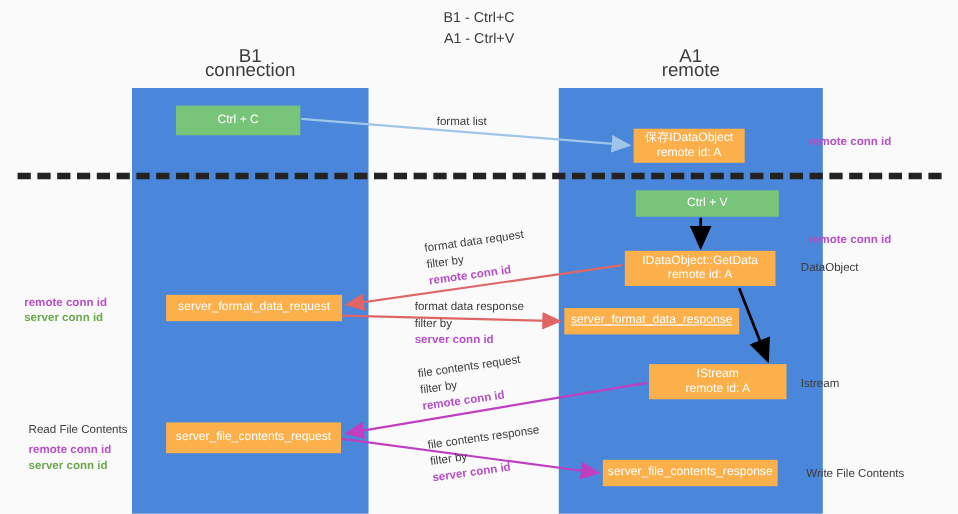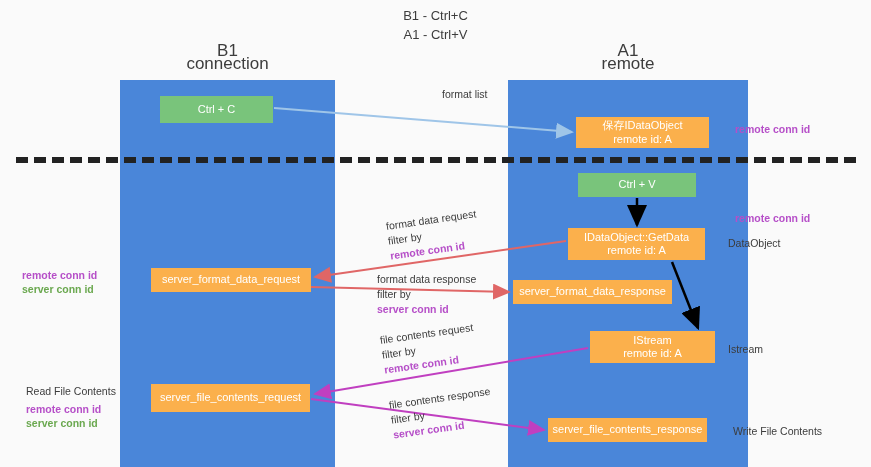--- a/index.html
+++ b/index.html
@@ -44,25 +44,25 @@
     position:absolute;box-sizing:border-box;
     display:flex;flex-direction:column;align-items:center;justify-content:center;
     color:#ffffff;font-size:11px;line-height:13.5px;text-align:center;
   }
   .box.green{background:#79c47b;}
   .box.orange{background:#fbb martian;}
   .box.orange{background:#fbb04c;}
   .box .l2{display:block;}
 
   #box-ctrlc{left:160px;top:96px;width:113px;height:27px;}
-  #box-idataobject{left:576px;top:117px;width:133px;height:31px;}
-  #box-ctrlv{left:578px;top:173px;width:118px;height:24px;}
+  #box-idataobject{left:576px;top:117px;width:101px;height:31px;}
+  #box-ctrlv{left:578px;top:173px;width:130px;height:24px;}
   #box-getdata{left:568px;top:228px;width:137px;height:32px;}
   #box-sfdreq{left:151px;top:268px;width:160px;height:24px;}
-  #box-sfdresp{left:513px;top:280px;width:159px;height:24px;}
+  #box-sfdresp{left:513px;top:280px;width:159px;height:24px;text-decoration:underline;}
   #box-istream{left:590px;top:331px;width:125px;height:32px;}
   #box-sfcreq{left:151px;top:384px;width:159px;height:28px;}
   #box-sfcresp{left:548px;top:418px;width:159px;height:24px;}
 
   
   .side-label{position:absolute;font-size:10.5px;line-height:14px;color:#3c3c3c;}
   .side-label .purple{color:#b64fc8;font-weight:bold;}
   .side-label .green{color:#6aa84f;font-weight:bold;}
   .side-label .plain{color:#3c3c3c;}
   .side-label span{display:block;}
@@ -77,21 +77,21 @@
   #lbl-l-conn2{left:26px;top:402px;}
 
   
   .edge-label{
     position:absolute;font-size:10.5px;line-height:15px;color:#3c3c3c;
     white-space:nowrap;
   }
   .edge-label .purple{color:#b64fc8;font-weight:bold;}
   .edge-label span{display:block;}
 
-  #el-format-list{left:397px;top:87px;margin-left:45px;}
+  #el-format-list{left:397px;top:104px;}
   #el-fdreq{left:385px;top:219px;transform:rotate(-8deg);transform-origin:left top;}
   #el-fdresp{left:377px;top:272px;}
   #el-fcreq{left:379px;top:333px;transform:rotate(-8deg);transform-origin:left top;}
   #el-fcresp{left:388px;top:398px;transform:rotate(-8deg);transform-origin:left top;}
 
   svg#wires{position:absolute;left:0;top:0;width:871px;height:467px;pointer-events:none;}
 </style>
 </head>
 <body>
 

